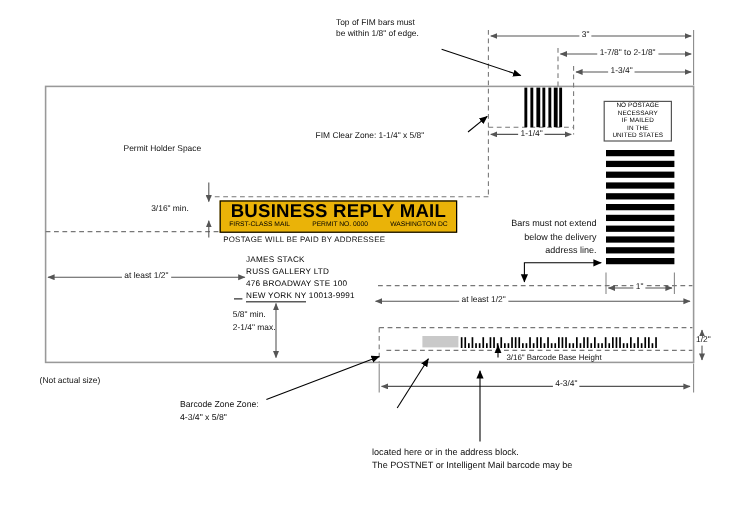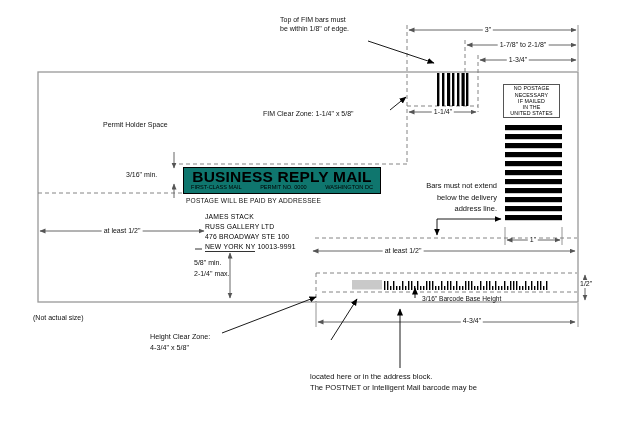--- a/index.html
+++ b/index.html
@@ -5,21 +5,21 @@
   html,body{margin:0;padding:0;background:#fff;}
   #stage{position:relative;width:623px;height:422px;background:#fff;overflow:hidden;
          font-family:"Liberation Sans", sans-serif;color:#000;}
   #linework{position:absolute;left:0;top:0;}
   .lbl{position:absolute;font-size:7px;line-height:9px;white-space:nowrap;color:#111;}
   .dim{position:absolute;font-size:7px;line-height:8px;white-space:nowrap;background:#fff;
        padding:0 2px;transform:translateX(-50%);color:#111;}
   .dim.noc{transform:none;}
   .rlbl{position:absolute;font-size:7.5px;line-height:11.5px;text-align:right;white-space:nowrap;color:#111;}
   .brm-box{position:absolute;left:183px;top:167px;width:198px;height:27px;border:1.6px solid #000;
-           box-sizing:border-box;background:#0f766e;}
+           box-sizing:border-box;background:#eab308;}
   .brm-title{font-weight:bold;font-size:15.5px;line-height:15px;text-align:center;
              white-space:nowrap;letter-spacing:.2px;margin-top:1px;}
   .brm-sub{display:flex;justify-content:space-between;padding:0 7px;font-size:5.6px;line-height:7px;}
   .npbox{position:absolute;left:503px;top:84px;width:57px;height:34px;border:1px solid #555;
          box-sizing:border-box;display:flex;flex-direction:column;justify-content:center;
          text-align:center;font-size:5.3px;line-height:6.3px;letter-spacing:.1px;background:#fff;}
   .addr{position:absolute;left:205px;top:212px;font-size:6.8px;line-height:10px;white-space:nowrap;
         letter-spacing:.2px;}
   .addr .city{border-bottom:1px solid #333;padding-bottom:.5px;}
   .note2{position:absolute;font-size:7.2px;line-height:10.5px;white-space:nowrap;color:#111;}
@@ -232,21 +232,21 @@
 
   <div class="dim noc" style="left:579px;top:280px;padding:0 1px;">1/2"</div>
 
   <div class="lbl" style="left:422px;top:294px;font-size:6.6px;">3/16" Barcode Base Height</div>
 
   <div class="dim" style="left:472px;top:317px;">4-3/4"</div>
 
   <div class="lbl" style="left:33px;top:313px;">(Not actual size)</div>
 
   <div class="note2" style="left:150px;top:332px;">
-    <div>Height Clear Zone:</div>
+    <div>Barcode Zone Zone:</div>
     <div>4-3/4" x 5/8"</div>
   </div>
 
 
   <div class="pnote" style="left:310px;top:371px;">
     <div>located here or in the address block.</div>
     <div>The POSTNET or Intelligent Mail barcode may be</div>
   </div>
 
 </div>

